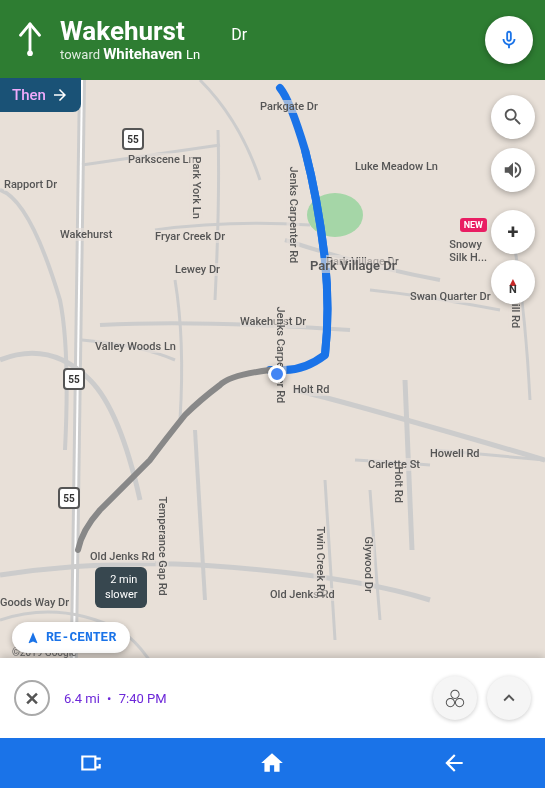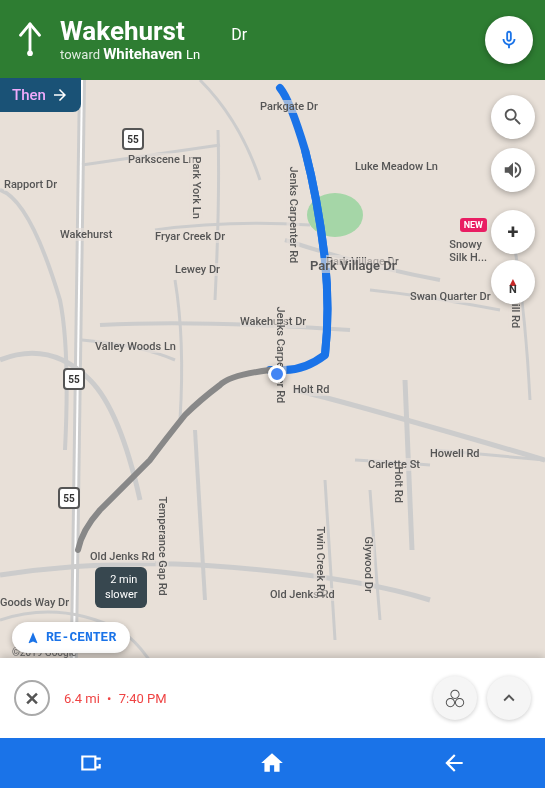--- a/index.html
+++ b/index.html
@@ -248,21 +248,21 @@
       font-weight: bold;
       color: #1a73e8;
     }
     #eta-unit {
       font-size: 16px;
       font-weight: normal;
       color: #1a73e8;
     }
     #eta-details {
       font-size: 13px;
-      color: #ef4444;
+      color: #6d28d9;
     }
     #eta-dot {
       margin: 0 4px;
     }
     #route-options-button {
       width: 44px;
       height: 44px;
       border-radius: 50%;
       background: #f5f5f5;
       display: flex;

